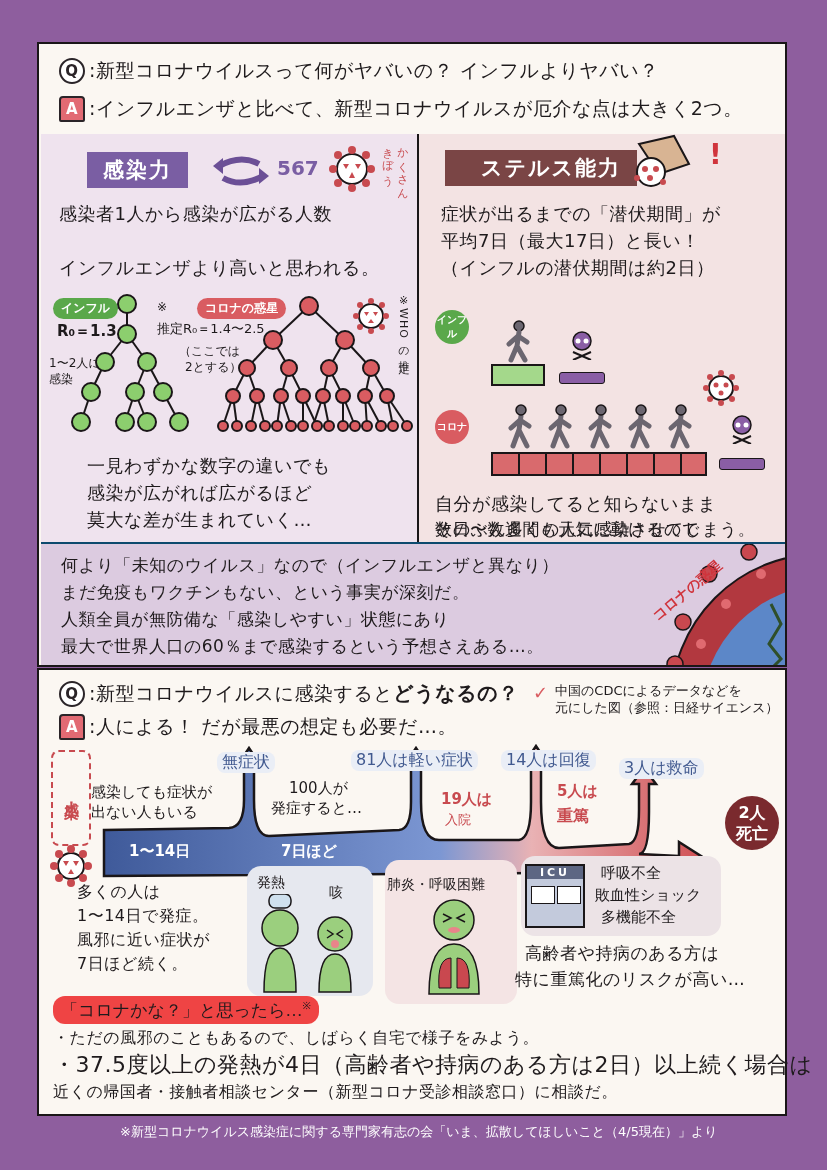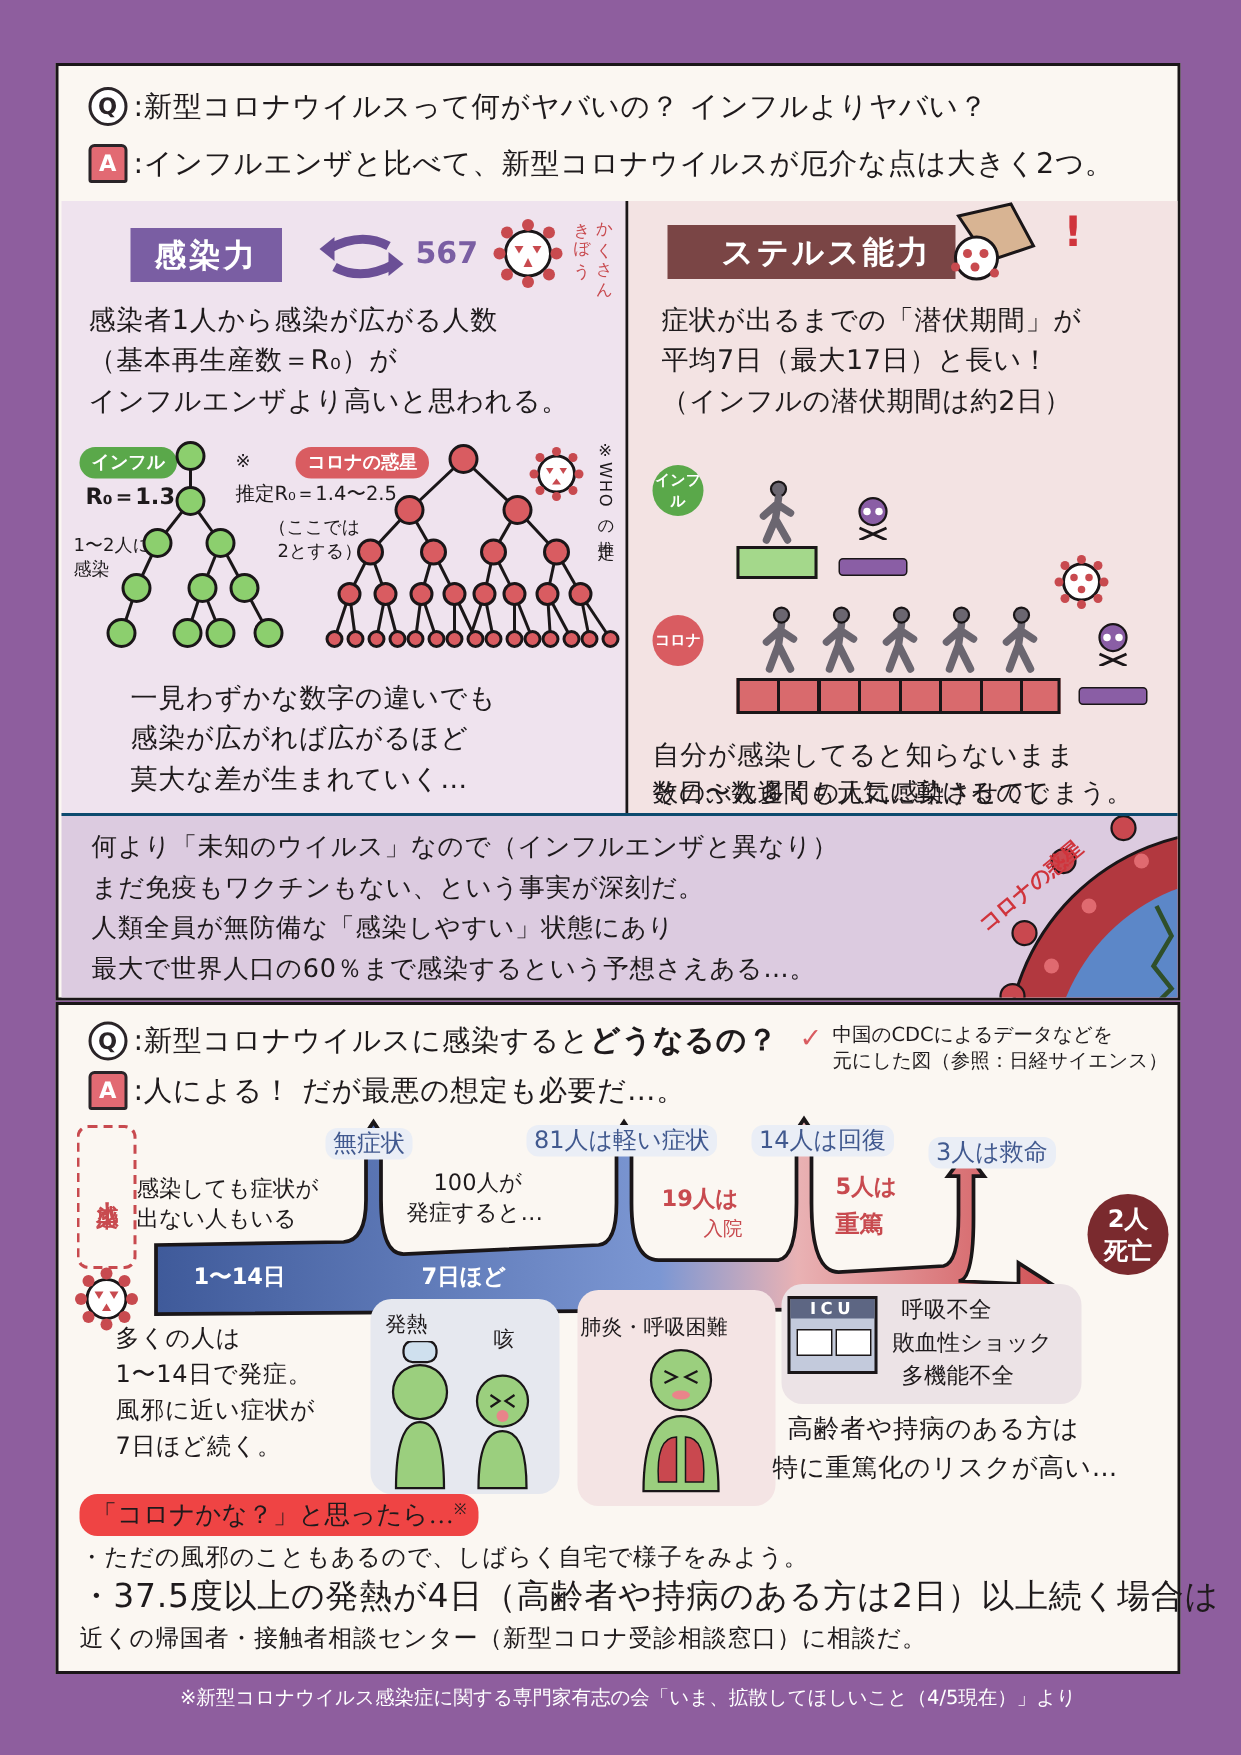--- a/index.html
+++ b/index.html
@@ -79,21 +79,20 @@
           <circle cx="11" cy="39" r="4"></circle>
           <circle cx="39" cy="39" r="4"></circle>
       <path d="M16 20 L22 20 L19 25 Z"></path>
           <path d="M28 20 L34 20 L31 25 Z"></path>
           <path d="M22 34 L28 34 L25 28 Z"></path>
         </g>
     </svg>
     <div class="abs vert" style="left:338px;top:6px;height:70px;color:#c84a4f;">かくさん きぼう</div>
 
     <div class="body-text" style="left:18px;top:66px;">感染者1人から感染が広がる人数</div>
-    <div class="body-text" style="left:18px;top:93px;">（基本再生産数＝R₀）が</div>
     <div class="body-text" style="left:18px;top:120px;">インフルエンザより高いと思われる。</div>
 
     <div class="tag" style="left:12px;top:164px;background:#5aa84a;">インフル</div>
     <div class="abs" style="left:16px;top:188px;font-size:15px;font-weight:bold;">R₀＝1.3</div>
     <div class="abs small" style="left:8px;top:222px;">1〜2人に</div>
     <div class="abs small" style="left:8px;top:238px;">感染</div>
 
     <svg class="lines" width="378" height="408">
       <g stroke="#1a1618" stroke-width="2">
         <line x1="86" y1="170" x2="86" y2="200"></line>
@@ -365,21 +364,21 @@
 
   <div class="arrow-label" style="left:178px;top:82px;">無症状</div>
   <div class="abs small" style="left:52px;top:112px;font-size:15px;line-height:20px;">感染しても症状が</div>
   <div class="abs small" style="left:52px;top:132px;font-size:15px;line-height:20px;">出ない人もいる</div>
   <div class="abs small" style="left:250px;top:108px;font-size:15px;line-height:20px;">100人が</div>
   <div class="abs small" style="left:232px;top:128px;font-size:15px;line-height:20px;">発症すると…</div>
   <div class="abs" style="left:90px;top:172px;color:#fff;font-size:15px;font-weight:bold;">1〜14日</div>
   <div class="abs" style="left:242px;top:172px;color:#fff;font-size:15px;font-weight:bold;">7日ほど</div>
   <div class="arrow-label" style="left:312px;top:80px;">81人は軽い症状</div>
   <div class="red-label" style="left:402px;top:120px;">19人は</div>
-  <div class="red-label" style="left:406px;top:140px;font-weight:normal;font-size:13px;margin-left:24px;">入院</div>
+  <div class="red-label" style="left:406px;top:140px;font-weight:normal;font-size:13px;">入院</div>
   <div class="arrow-label" style="left:462px;top:80px;">14人は回復</div>
   <div class="red-label" style="left:518px;top:112px;">5人は</div>
   <div class="red-label" style="left:518px;top:136px;font-size:16px;">重篤</div>
   <div class="arrow-label" style="left:580px;top:88px;">3人は救命</div>
   <div class="death" style="left:686px;top:126px;">
     <span><span>2人</span><br><span>死亡</span></span>
   </div>
 
   <div class="body-text" style="left:38px;top:210px;font-size:16px;line-height:24px;">多くの人は</div>
   <div class="body-text" style="left:38px;top:234px;font-size:16px;line-height:24px;">1〜14日で発症。</div>
@@ -404,21 +403,21 @@
   <svg class="abs" style="left:370px;top:226px;" width="90" height="100">
     <circle cx="45" cy="24" r="20" fill="#9bcf7e" stroke="#1a1618" stroke-width="1.5"></circle>
     <path d="M34 18 L42 22 L34 26 M56 18 L48 22 L56 26" stroke="#1a1618" stroke-width="1.5" fill="none"></path>
     <ellipse cx="45" cy="34" rx="6" ry="3" fill="#e9848a"></ellipse>
     <path d="M20 98 Q20 48 45 48 Q70 48 70 98 Z" fill="#9bcf7e" stroke="#1a1618" stroke-width="1.5"></path>
     <path d="M30 92 Q28 62 42 62 L42 92 Z" fill="#c9484f" stroke="#1a1618" stroke-width="1"></path>
     <path d="M60 92 Q62 62 48 62 L48 92 Z" fill="#c9484f" stroke="#1a1618" stroke-width="1"></path>
   </svg>
 
   <div class="card" style="left:482px;top:186px;width:200px;height:80px;background:#ece3e6;"></div>
-  <div class="abs" style="left:486px;top:194px;width:60px;height:52px;border:2px solid #1a1618;background:#c3cadc;box-sizing:border-box;">
+  <div class="abs" style="left:486px;top:194px;width:60px;height:64px;border:2px solid #1a1618;background:#c3cadc;box-sizing:border-box;">
     <div style="background:#5d6683;color:#fff;font-size:11px;font-weight:bold;text-align:center;letter-spacing:3px;">ICU</div>
     <div style="position:absolute;left:4px;top:20px;width:22px;height:16px;background:#fff;border:1.5px solid #1a1618;"></div>
     <div style="position:absolute;left:30px;top:20px;width:22px;height:16px;background:#fff;border:1.5px solid #1a1618;"></div>
   </div>
   <div class="abs" style="left:562px;top:192px;font-size:15px;line-height:22px;">呼吸不全</div>
   <div class="abs" style="left:556px;top:214px;font-size:15px;line-height:22px;white-space:nowrap;">敗血性ショック</div>
   <div class="abs" style="left:562px;top:236px;font-size:15px;line-height:22px;">多機能不全</div>
 
   <div class="body-text" style="left:486px;top:270px;font-size:17px;">高齢者や持病のある方は</div>
   <div class="body-text" style="left:476px;top:296px;font-size:17px;">特に重篤化のリスクが高い…</div>

